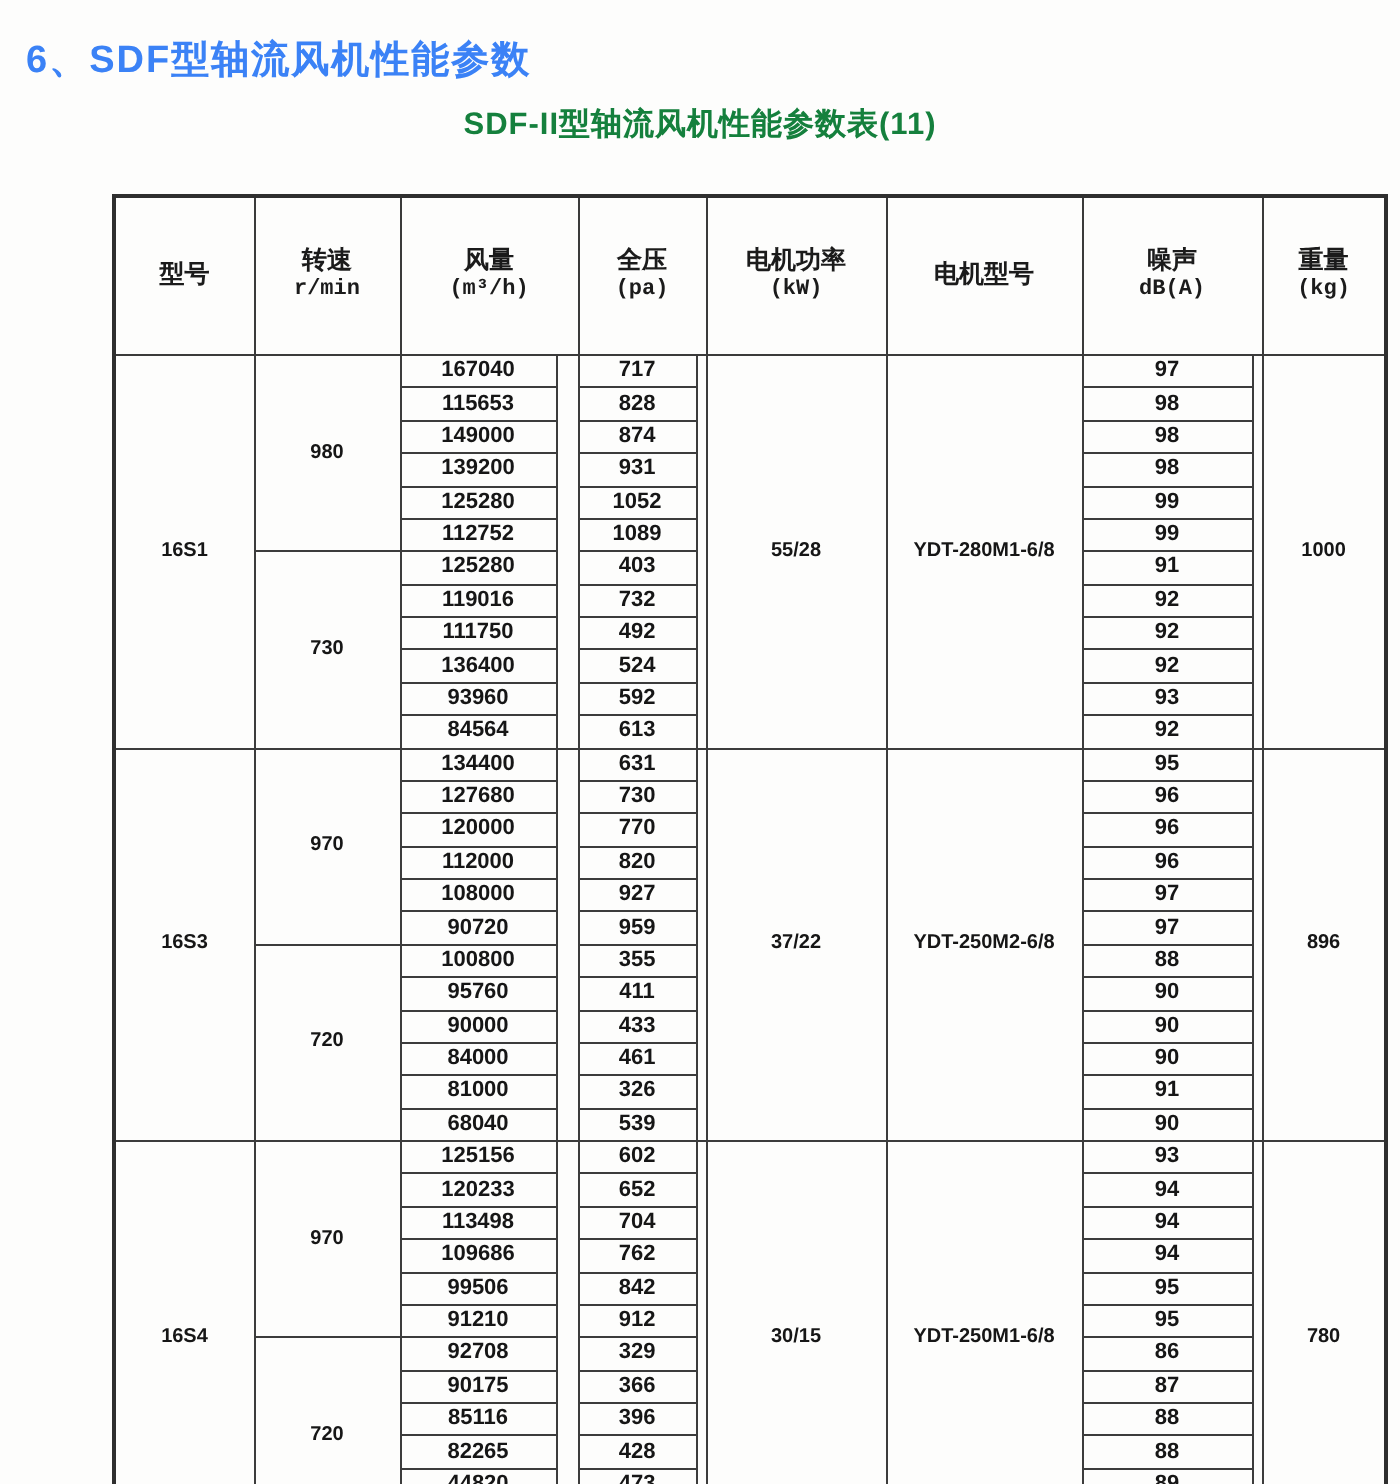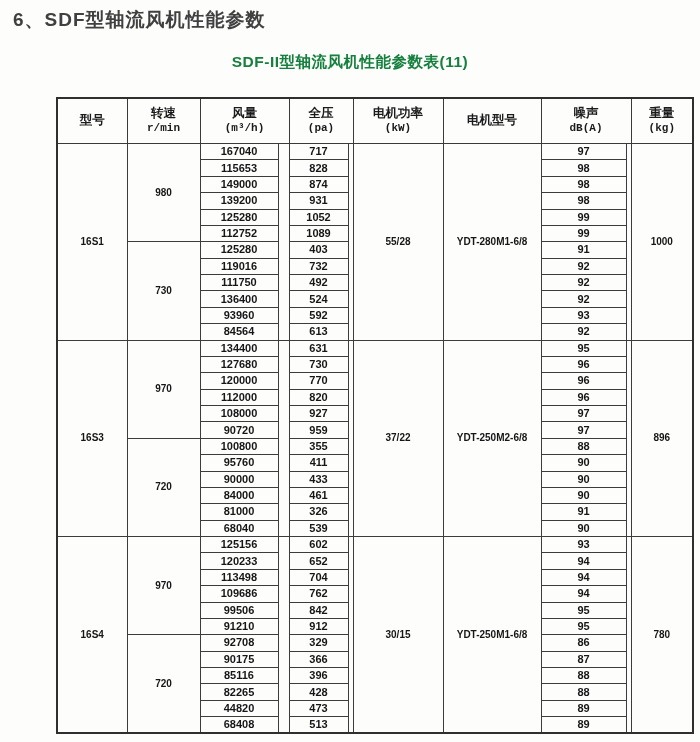--- a/index.html
+++ b/index.html
@@ -3,35 +3,35 @@
 <meta charset="utf-8">
 <style>
   html,body{margin:0;padding:0;}
   body{
     width:700px;height:742px;position:relative;overflow:hidden;
     background:#fdfdfc;color:#1b1b1b;
     font-family:"Liberation Sans","DejaVu Sans",sans-serif;
     -webkit-font-smoothing:antialiased;
   }
   .doc-title{
-    position:absolute;left:13px;top:7px;
-    font-size:19px;font-weight:bold;letter-spacing:1px;color:#404040;
+    position:absolute;left:13px;top:17px;
+    font-size:19px;font-weight:bold;letter-spacing:1px;color:#3b82f6;
   }
   .table-title{
     position:absolute;left:0;top:52px;width:700px;text-align:center;
     font-size:15.5px;font-weight:bold;letter-spacing:0.5px;color:#15803d;
   }
   table.perf{
     position:absolute;left:56px;top:97px;width:636px;
     border-collapse:collapse;table-layout:fixed;
     border:2px solid #2f2f2f;
     font-weight:bold;
   }
   thead th{
-    border:1px solid #3a3a3a;height:44px;padding:0;
+    border:1px solid #3a3a3a;height:44px;padding:17px;
     text-align:center;vertical-align:middle;
     font-size:12.5px;font-weight:bold;color:#1b1b1b;line-height:1.25;
   }
   th .hs{font-size:11px;font-weight:bold;font-family:Liberation Mono, monospace;}
   tbody.section{border-top:1px solid #3a3a3a;}
   td{
     padding:0;text-align:center;vertical-align:middle;
     font-size:11px;font-weight:bold;color:#161616;line-height:1;
   }
   tr.r{height:16.39px;}

